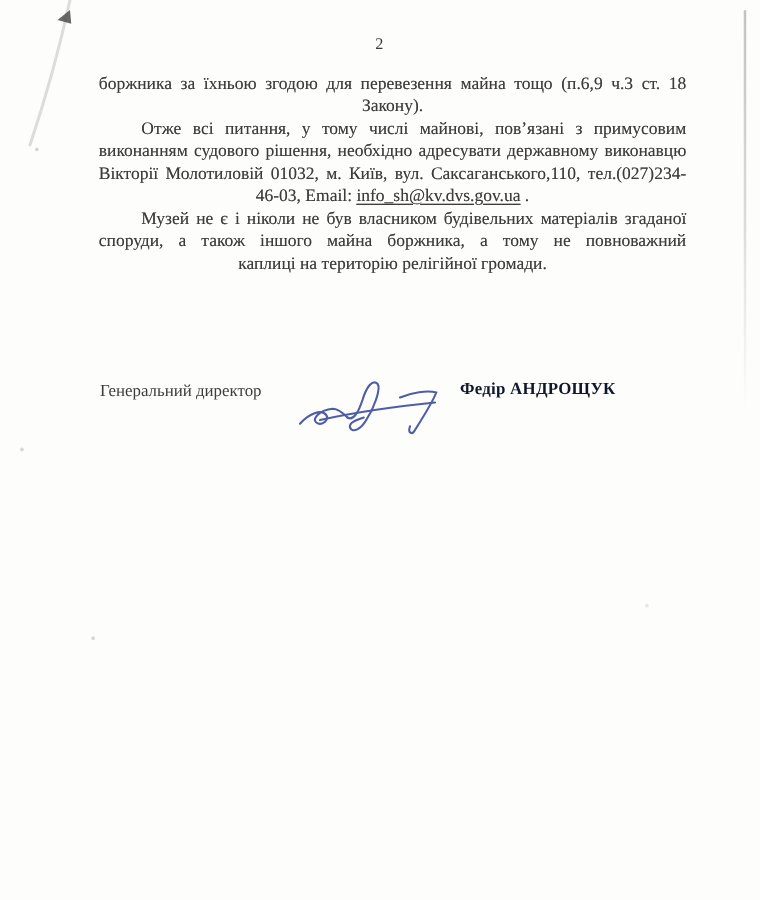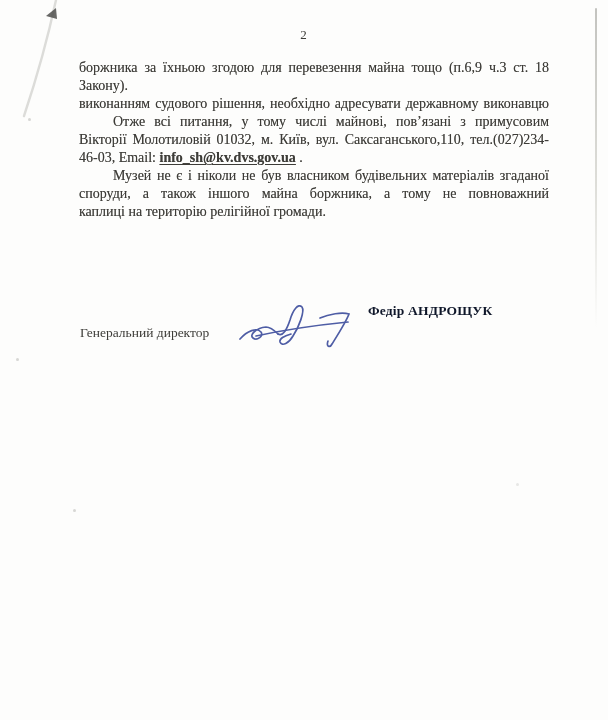--- a/index.html
+++ b/index.html
@@ -15,29 +15,28 @@
   .page-number {
     position: absolute; top: 27px; left: 0; width: 608px;
     text-align: center; font-size: 13px; letter-spacing: 1px;
   }
   
   .doc-text {
     position: absolute; left: 79px; top: 59px; width: 470px;
     font-size: 14px; line-height: 18px;
     text-shadow: 0 0 0.4px rgba(62,60,55,0.55);
   }
-  .line { height: 18px; text-align: left; }
+  .line { height: 18px; text-align: center; }
   .line.just { text-align: justify; text-align-last: justify; }
   .line.ind { padding-left: 34px; }
-  .email { text-decoration: underline; text-underline-offset: 2px; font-weight: bold; }
+  .email { text-decoration: underline; text-underline-offset: 2px; }
   
   .sig-title {
     position: absolute; left: 80px; top: 305px;
     font-size: 13.5px;
-    margin-top: 20px;
   }
   .sig-name {
     position: absolute; left: 368px; top: 303px;
     font-size: 13.5px; font-weight: bold; color: #0f172a;
     letter-spacing: 0.2px;
   }
   .sig-svg { position: absolute; left: 230px; top: 299px; }
   
   .crease-svg { position: absolute; left: 0; top: 0; }
   .edge-line {
@@ -63,22 +62,22 @@
 <div class="speck" style="left:28px; top:118px;"></div>
 <div class="speck" style="left:16px; top:358px;"></div>
 <div class="speck" style="left:73px; top:509px;"></div>
 <div class="speck" style="left:516px; top:483px; opacity:0.25;"></div>
 
 <div class="page-number">2</div>
 
 <div class="doc-text">
   <div class="line just">боржника за їхньою згодою для перевезення майна тощо (п.6,9 ч.3 ст. 18</div>
   <div class="line">Закону).</div>
+  <div class="line just ind">Отже всі питання, у тому числі майнові, пов’язані з примусовим</div>
   <div class="line just">виконанням судового рішення, необхідно адресувати державному виконавцю</div>
-  <div class="line just ind">Отже всі питання, у тому числі майнові, пов’язані з примусовим</div>
   <div class="line just">Вікторії Молотиловій 01032, м. Київ, вул. Саксаганського,110, тел.(027)234-</div>
   <div class="line"><span>46-03, Email: </span><span class="email">info_sh@kv.dvs.gov.ua</span><span> .</span></div>
   <div class="line just ind">Музей не є і ніколи не був власником будівельних матеріалів згаданої</div>
   <div class="line just">споруди, а також іншого майна боржника, а тому не повноважний</div>
   <div class="line">каплиці на територію релігійної громади.</div>
 </div>
 
 <div class="sig-title">Генеральний директор</div>
 
 <svg class="sig-svg" width="135" height="55" viewBox="0 0 135 55">

